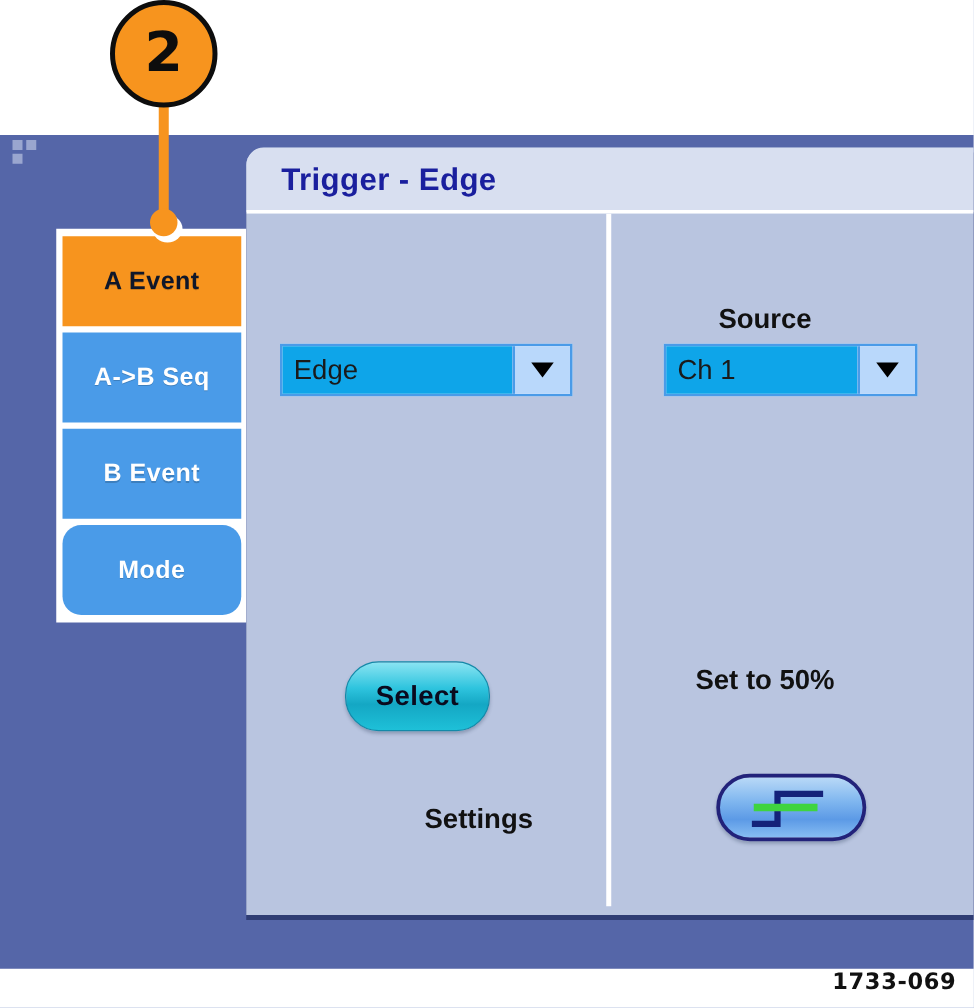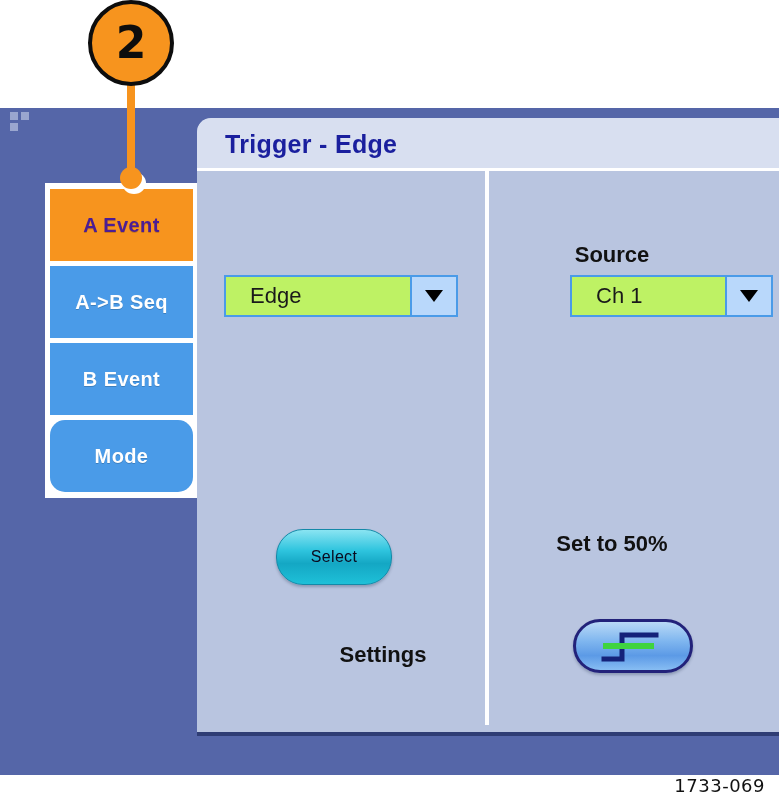--- a/index.html
+++ b/index.html
@@ -95,21 +95,21 @@
     font-weight:bold;
     color:#ffffff;
     background:#4a9be8;
     margin-bottom:5px;
     letter-spacing:0.4px;
     text-shadow:0 1px 0 rgba(0,0,0,0.18);
   }
   .side-tab:last-child{margin-bottom:0;border-radius:15px;}
   .side-tab.selected{
     background:#f7941e;
-    color:#4c1d95;
+    color:#0f172a;
   }
 
   
   #dialog{
     position:absolute;
     left:197px; top:118px;
     width:582px; height:614px;
     background:#b9c5e0;
     border-top-left-radius:14px;
     box-shadow:0 4px 0 #2f3d74;
@@ -163,23 +163,23 @@
   .combo{
     position:absolute;
     display:flex;
     height:42px;
     border:2px solid #4a9be8;
     box-sizing:border-box;
     background:#ffffff;
   }
   .combo .value{
     flex:1;
-    background:#bef264;
+    background:#0ea5e9;
     display:flex;align-items:center;
-    padding-left:24px;
+    padding-left:9px;
     font-size:22px;
     color:#1a1a1a;
     overflow:hidden;
     white-space:nowrap;
   }
   .combo .arrow-btn{
     width:44px;
     background:#b9d8fb;
     border-left:2px solid #4a9be8;
     display:flex;align-items:center;justify-content:center;
@@ -196,22 +196,22 @@
     position:absolute;
     left:79px; top:358px;
     width:114px;height:54px;
     border-radius:27px;
     background:linear-gradient(180deg,#8ae4f2 0%,#2ec4de 38%,#14a7c4 62%,#1ec0d8 100%);
     border:1px solid #1489a8;
     display:flex;align-items:center;justify-content:center;
     box-shadow:0 2px 3px rgba(20,40,70,0.28);
   }
   #select-button .lbl{
-    font-size:16px;
-    font-weight:normal;
+    font-size:22px;
+    font-weight:bold;
     color:#0a0a1e;
     letter-spacing:0.3px;
   }
 
   
   #set50-button{
     position:absolute;
     left:84px; top:448px;
     width:120px;height:54px;
     border-radius:27px;
@@ -220,21 +220,21 @@
     box-sizing:border-box;
     display:flex;align-items:center;justify-content:center;
     box-shadow:0 2px 3px rgba(20,40,70,0.28);
   }
 
   
   #figure-caption{
     position:absolute;
     right:14px; bottom:10px;
     font-size:18px;
-    font-weight:normal;
+    font-weight:bold;
     color:#111111;
     letter-spacing:0.5px;
     font-family:"DejaVu Sans", sans-serif;
   }
 </style>
 </head>
 <body>
 
 <div id="app-background"></div>
 
@@ -288,21 +288,21 @@
 
     <div class="field-label" style="top:471px;padding-left:42px;">Settings</div>
 
 
   </div>
 
   <div class="col" id="col-right">
 
     <div class="field-label" style="top:71px;">Source</div>
 
-    <div class="combo" style="left:42px; top:104px; width:203px;margin-left:39px;">
+    <div class="combo" style="left:42px; top:104px; width:203px;">
       <div class="value">Ch 1</div>
       <div class="arrow-btn">
           <div class="caret"></div>
         </div>
     </div>
 
     <div class="field-label" style="top:360px;">Set to 50%</div>
 
     <div id="set50-button">
       <svg width="78" height="40" viewBox="0 0 78 40">

